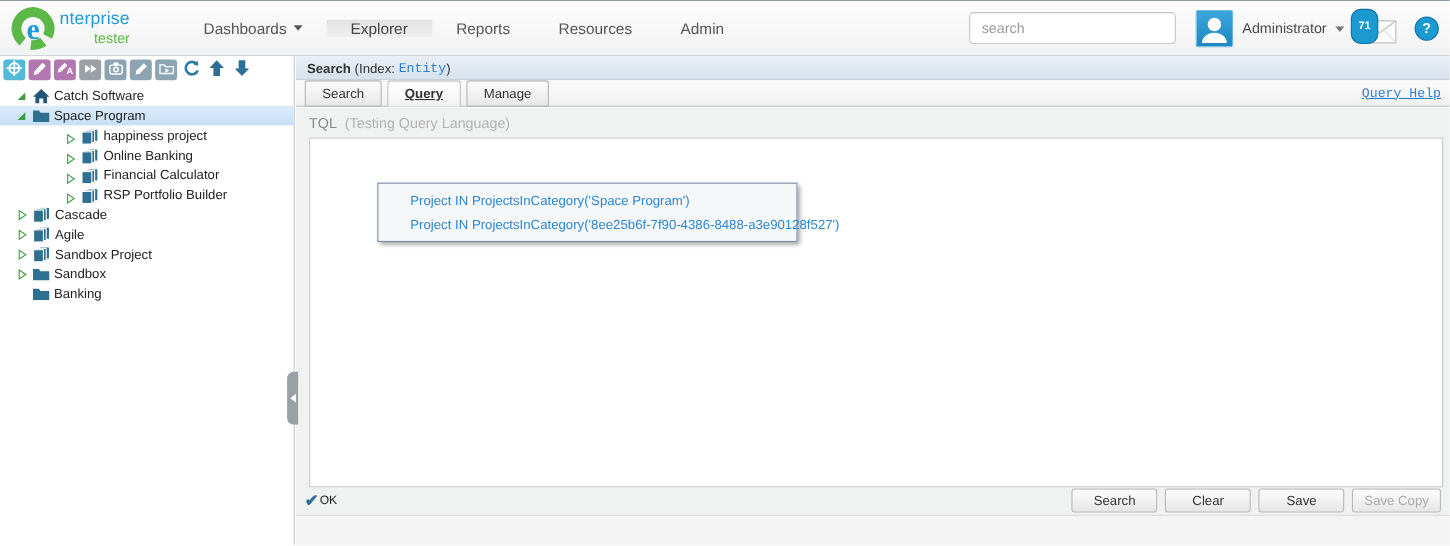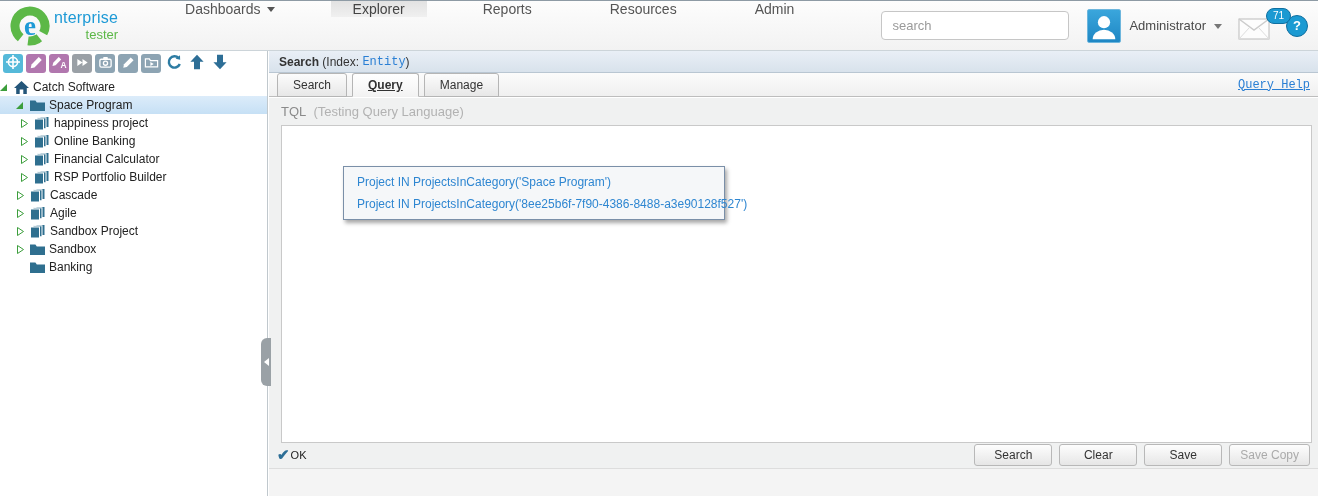--- a/index.html
+++ b/index.html
@@ -8,57 +8,57 @@
 
   
   #topnav { position:absolute; left:0; top:0; width:1318px; height:50px;
     background:linear-gradient(#fdfdfd,#f2f2f2); border-bottom:1px solid #ccd4d9;
     display:flex; align-items:stretch; }
   .logo-wrap { display:flex; align-items:center; padding:2px 10px 2px 8px; }
   .logo-ring { position:relative; width:44px; height:44px; }
   .logo-text { margin-left:2px; line-height:1; }
   .logo-text .l1 { color:#1e9ad6; font-size:16px; letter-spacing:.2px; }
   .logo-text .l2 { color:#5cb847; font-size:13px; text-align:right; margin-top:2px; }
-  .nav-items { display:flex; align-items:flex-start; margin-left:35px;gap:34px; }
+  .nav-items { display:flex; align-items:center; margin-left:35px; }
   .nav-item { display:flex; align-items:center; padding:0 22px; font-size:14px; color:#555; cursor:pointer; }
   .nav-item.active { background:linear-gradient(#e2e2e2,#f0f0f0); color:#444; }
   .caret-down { width:0; height:0; border-left:4px solid transparent; border-right:4px solid transparent;
     border-top:5px solid #555; margin-left:6px; display:inline-block; }
   .nav-right { margin-left:auto; display:flex; align-items:center; padding-right:10px; }
   .search-box { width:188px; height:29px; border:1px solid #c6c6c6; border-radius:4px;
     padding:0 10px; font-size:13px; color:#555; background:#fff; outline:none; margin-right:18px; }
   .search-box::placeholder { color:#9a9a9a; }
   .avatar { width:34px; height:34px; background:linear-gradient(#3aa6dc,#1f87c4); border:1px solid #6db6dd;
     border-radius:2px; overflow:hidden; margin-right:8px; }
   .user-name { font-size:13px; color:#4a4a4a; margin-right:4px; }
   .user-caret { width:0;height:0;border-left:4px solid transparent;border-right:4px solid transparent;
     border-top:5px solid #777; margin:2px 16px 0 4px; }
   .mail-wrap { position:relative; width:32px; height:22px; margin-right:16px; margin-top:6px; }
-  .badge { position:absolute; top:-10px; left:-10px; min-width:25px; height:16px; background:#1b9ad2;
-    border:1px solid #0f6fa0; border-radius:9px; color:#fff; font-size:10px; font-weight:normal;
-    display:flex; align-items:center; justify-content:center; padding:0 4px; z-index:2;margin-left:38px; }
+  .badge { position:absolute; top:-10px; left:-10px; min-width:25px; height:32px; background:#1b9ad2;
+    border:1px solid #0f6fa0; border-radius:9px; color:#fff; font-size:10px; font-weight:bold;
+    display:flex; align-items:center; justify-content:center; padding:0 4px; z-index:2; }
   .help-circle { width:22px; height:22px; border-radius:50%; background:#1b9ad2; border:1px solid #0f6fa0;
     color:#fff; font-size:13px; font-weight:bold; display:flex; align-items:center; justify-content:center; cursor:pointer; }
 
   
   #sidebar { position:absolute; left:0; top:50px; width:268px; bottom:0; background:#fff; border-right:1px solid #c0c8cd; }
   .toolbar { height:25px; display:flex; align-items:center; gap:3px; padding:2px 0 2px 3px; }
   .tbtn { width:20px; height:19px; border:none; border-radius:3px; display:flex; align-items:center;
     justify-content:center; cursor:pointer; padding:0; }
   .tbtn.cyan { background:#55b9d9; }
   .tbtn.purple { background:#b177ae; }
   .tbtn.gray { background:#9aa0a6; }
   .tbtn.steel { background:#8da4b3; }
   .tbtn.plain { background:transparent; }
 
   .tree { padding-top:2px; }
   .trow { height:18px; display:flex; align-items:center; font-size:12px; color:#222; cursor:pointer; white-space:nowrap; }
-  .trow.lvl0 { padding-left:0; }
+  .trow.lvl0 { padding-left:16px; }
   .trow.lvl1 { padding-left:16px; }
-  .trow.lvl2 { padding-left:20px; }
+  .trow.lvl2 { padding-left:60px;align-items:flex-end; }
   .trow.selected { background:linear-gradient(#dcecfa,#c6e0f5); }
   .arr { width:11px; height:11px; margin-right:3px; flex:0 0 auto; display:flex; align-items:center; }
   .arr.exp::before { content:""; width:0; height:0; border-left:7px solid transparent; border-bottom:7px solid #3c9e3c; }
   .icn { margin-right:4px; flex:0 0 auto; display:flex; }
   .tlbl { line-height:18px; }
 
   .splitter-handle { position:absolute; left:261px; top:337px; width:10px; height:48px; background:#9aa1a6;
     border-radius:6px 0 0 6px; cursor:pointer; z-index:5; display:flex; align-items:center; justify-content:center; }
   .splitter-handle::before { content:""; width:0; height:0; border-top:4px solid transparent;
     border-bottom:4px solid transparent; border-right:5px solid #fff; }
@@ -80,21 +80,21 @@
   .queryhelp { margin-left:auto; align-self:center; padding-right:8px; font-size:12px; }
 
   .content { position:absolute; left:0; right:0; top:47px; bottom:0; background:#f0f1f1; }
   .tql-row { padding:6px 0 0 12px; font-size:13px; }
   .tql-main { color:#8a8a8a; }
   .tql-sub { color:#b2b2b2; margin-left:4px; }
   .tql-box { position:absolute; left:12px; right:6px; top:27px; bottom:53px; background:#fff; border:1px solid #c9c9c9; }
   .tql-input { position:absolute; inset:0; width:100%; height:100%; border:none; resize:none; outline:none;
     font-family:"Liberation Sans",sans-serif; font-size:12px; padding:6px; background:transparent; }
   .ac-menu { position:absolute; left:61px; top:40px; width:382px; background:#f5f7f9; border:1px solid #7a8fa8;
-    box-shadow:2px 3px 4px rgba(0,0,0,.35); padding:4px 0; z-index:10; }
+    box-shadow:2px 3px 4px rgba(0,0,0,.35); padding:4px 16px; z-index:10; }
   .ac-item { font-size:12px; color:#2e86d1; line-height:22px; padding:0 13px; cursor:pointer; white-space:nowrap; }
 
   .footer { position:absolute; left:0; right:0; bottom:29px; height:24px; display:flex; align-items:center; padding:0 8px; }
   .ok-wrap { display:flex; align-items:center; }
   .ok-check { color:#2d6e96; font-size:15px; font-weight:bold; margin-right:1px; }
   .ok-text { font-size:11px; color:#222; }
   .btn-row { margin-left:auto; display:flex; }
   .btn { min-width:78px; padding:3px 10px; text-align:center; font-size:12px; color:#333;
     background:linear-gradient(#fdfdfd,#e6e6e6); border:1px solid #b8b8b8; border-radius:3px; margin-left:7px; cursor:pointer; }
   .btn.disabled { color:#aaa; cursor:default; }

